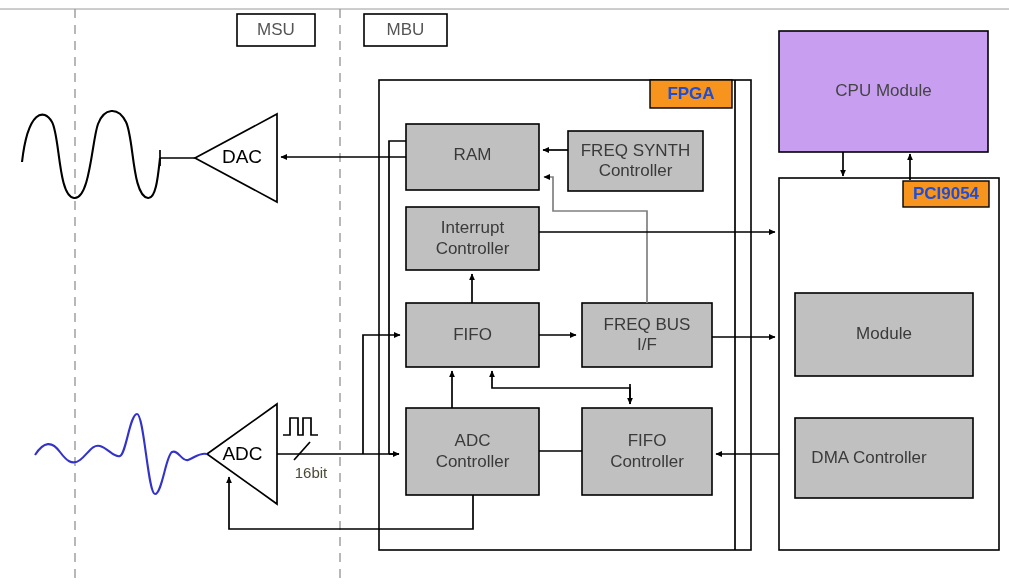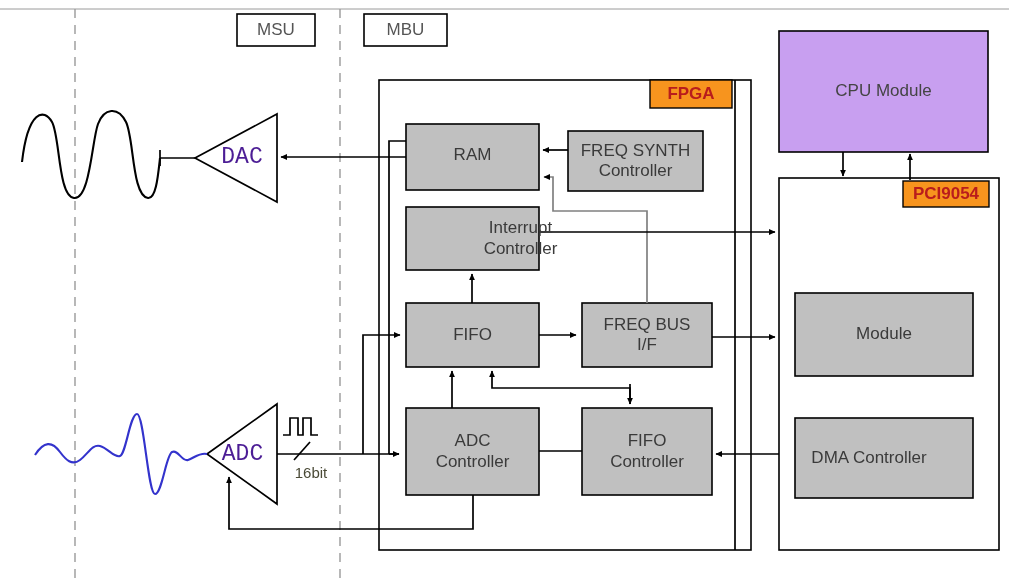--- a/index.html
+++ b/index.html
@@ -4,27 +4,27 @@
 <title>Block Diagram</title>
 <style>
   html,body{margin:0;padding:0;background:#ffffff;}
   body{font-family:"Liberation Sans",sans-serif;}
   #stage{position:relative;width:1009px;height:585px;background:#ffffff;overflow:hidden;}
   #svgroot{position:absolute;left:0;top:0;width:1009px;height:585px;}
   .lbl{position:absolute;display:flex;align-items:center;justify-content:center;
        text-align:center;color:#3a3a3a;font-size:17px;line-height:1.18;
        font-family:"Liberation Sans",sans-serif;pointer-events:none;}
   .tagtxt{position:absolute;display:flex;align-items:center;justify-content:center;
-       color:#b91c1c;font-size:17px;font-weight:bold;font-family:"Liberation Sans",sans-serif;text-align:center;}
+       color:#1d4ed8;font-size:17px;font-weight:bold;font-family:"Liberation Sans",sans-serif;text-align:center;}
   .smalltxt{position:absolute;display:flex;align-items:center;justify-content:center;
        color:#4a4a36;font-size:15px;font-family:"Liberation Sans",sans-serif;}
   .hdrtxt{position:absolute;display:flex;align-items:center;justify-content:center;
        color:#555;font-size:17px;font-family:"Liberation Sans",sans-serif;}
   .ampTxt{position:absolute;display:flex;align-items:center;justify-content:center;
-       color:#4c1d95;font-size:23px;font-family:Liberation Mono, monospace;}
+       color:#000000;font-size:19px;font-family:Liberation Sans, sans-serif;}
 </style>
 </head>
 <body>
 
 <div id="stage">
 
   <svg id="svgroot" viewBox="0 0 1009 585">
     <defs>
       <marker id="ah" viewBox="0 0 10 10" refX="9.2" refY="5" markerWidth="7" markerHeight="7" orient="auto-start-reverse" markerUnits="userSpaceOnUse">
         <path d="M 0 0.6 L 10 5 L 0 9.4 z" fill="#000"></path>
@@ -136,21 +136,21 @@
   <div class="ampTxt" style="left:215px;top:439px;width:55px;height:30px;">ADC</div>
   <div class="smalltxt" style="left:281px;top:461px;width:60px;height:22px;">16bit</div>
 
   <div class="lbl" style="left:406px;top:124px;width:133px;height:63px;">RAM</div>
 
   <div class="lbl" style="left:568px;top:131px;width:135px;height:60px;flex-direction:column;">
     <span>FREQ SYNTH</span>
     <span>Controller</span>
   </div>
 
-  <div class="lbl" style="left:406px;top:207px;width:133px;height:63px;flex-direction:column;padding-left:48px;">
+  <div class="lbl" style="left:406px;top:207px;width:133px;height:63px;flex-direction:column;">
     <span>Interrupt</span>
     <span>Controller</span>
   </div>
 
   <div class="lbl" style="left:406px;top:303px;width:133px;height:64px;">FIFO</div>
 
   <div class="lbl" style="left:582px;top:303px;width:130px;height:64px;flex-direction:column;">
     <span>FREQ BUS</span>
     <span>I/F</span>
   </div>

